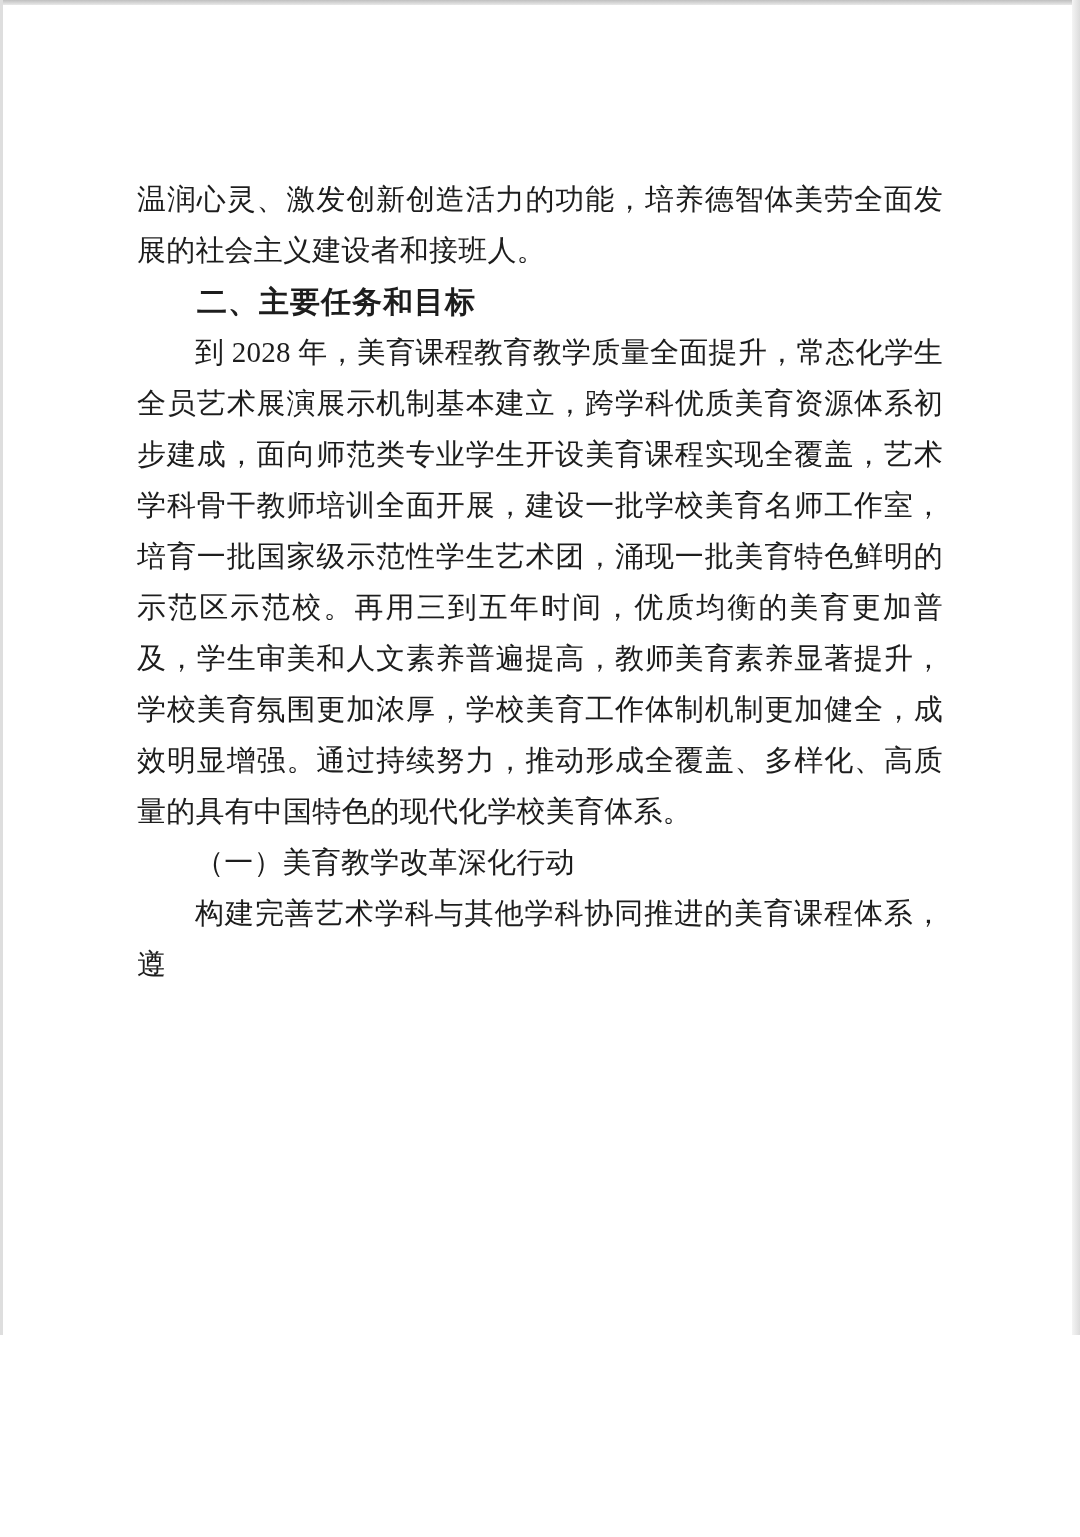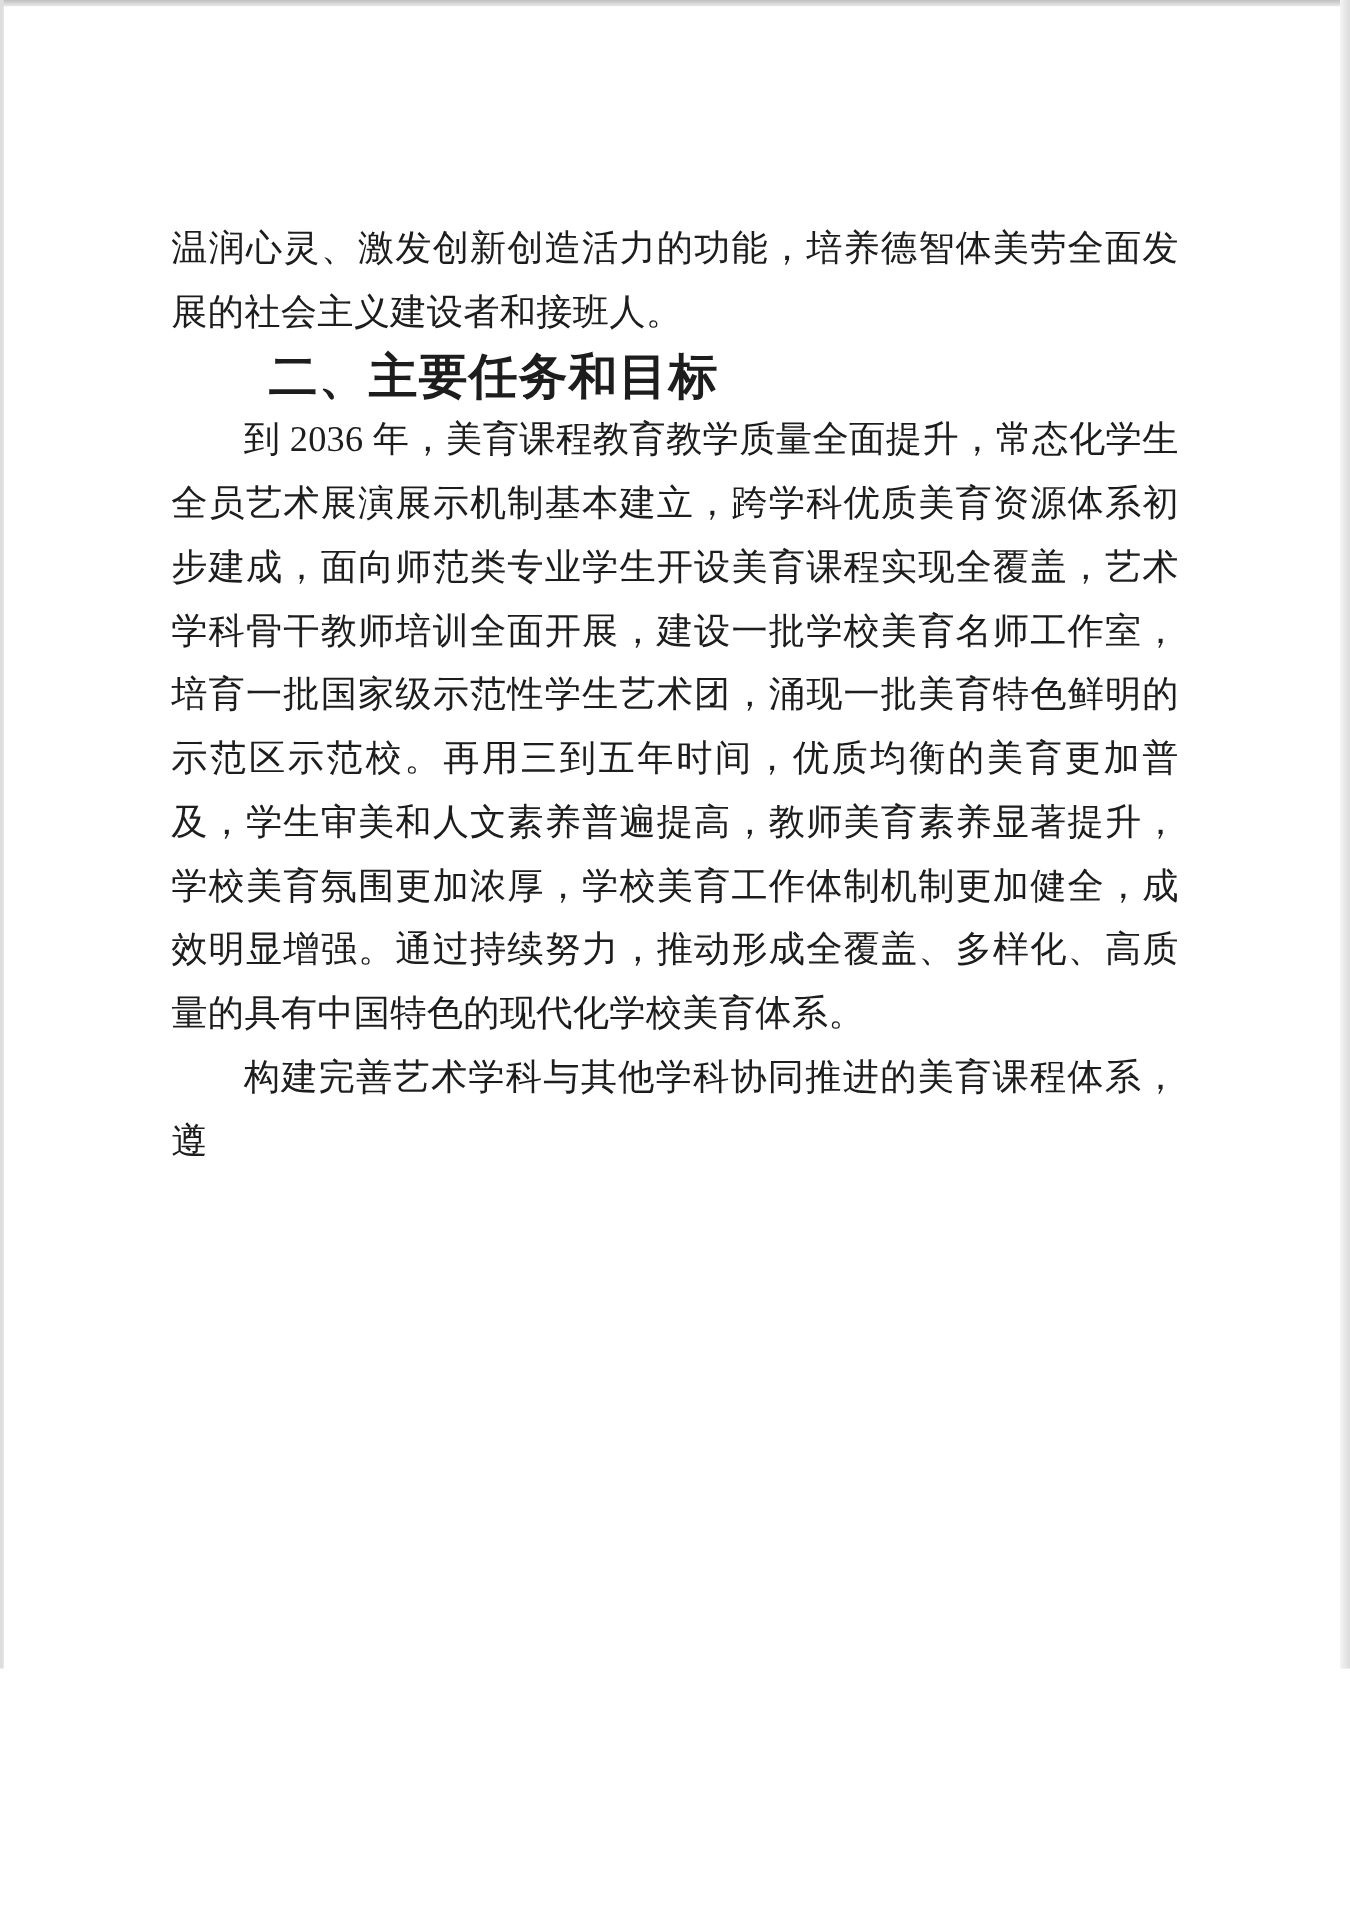--- a/index.html
+++ b/index.html
@@ -38,21 +38,21 @@
     text-indent: 2em;
   }
   .body-text p.no-indent {
     text-indent: 0;
   }
   .heading {
     margin: 0;
     text-indent: 2em;
     font-family: "Liberation Sans", "DejaVu Sans", sans-serif;
     font-weight: bold;
-    font-size: 39px;
+    font-size: 30px;
     line-height: 51px;
     letter-spacing: 1px;
   }
   .hei-bold {
     font-family: "Liberation Sans", "DejaVu Sans", sans-serif;
     font-weight: bold;
   }
   .sub-heading {
     font-weight: normal;
   }
@@ -82,23 +82,24 @@
   <div class="edge-right"></div>
   <div class="edge-bottom"></div>
 
   <div class="body-text">
 
     <p class="no-indent">温润心灵、激发创新创造活力的功能，培养德智体美劳全面发展的社会主义建设者和接班人。</p>
 
     <p class="heading">二、主要任务和目标</p>
 
 
-    <p>到 2036 年，美育课程教育教学质量全面提升，常态化学生全员艺术展演展示机制基本建立，跨学科优质美育资源体系初步建成，面向师范类专业学生开设美育课程实现全覆盖，艺术学科骨干教师培训全面开展，建设一批学校美育名师工作室，培育一批国家级示范性学生艺术团，涌现一批美育特色鲜明的示范区示范校。再用三到五年时间，优质均衡的美育更加普及，学生审美和人文素养普遍提高，教师美育素养显著提升，学校美育氛围更加浓厚，学校美育工作体制机制更加健全，成效明显增强。通过持续努力，推动形成全覆盖、多样化、高质量的具有中国特色的现代化学校美育体系。</p>
+    <p>到 2028 年，美育课程教育教学质量全面提升，常态化学生全员艺术展演展示机制基本建立，跨学科优质美育资源体系初步建成，面向师范类专业学生开设美育课程实现全覆盖，艺术学科骨干教师培训全面开展，建设一批学校美育名师工作室，培育一批国家级示范性学生艺术团，涌现一批美育特色鲜明的示范区示范校。再用三到五年时间，优质均衡的美育更加普及，学生审美和人文素养普遍提高，教师美育素养显著提升，学校美育氛围更加浓厚，学校美育工作体制机制更加健全，成效明显增强。通过持续努力，推动形成全覆盖、多样化、高质量的具有中国特色的现代化学校美育体系。</p>
 
 
+    <p class="sub-heading">（一）美育教学改革深化行动</p>
 
     <p>构建完善艺术学科与其他学科协同推进的美育课程体系，遵</p>
 
   </div>
 
   <div class="footer"><span>—</span><span class="num">2</span><span>—</span></div>
 
 </div>
 
 </body></html>

